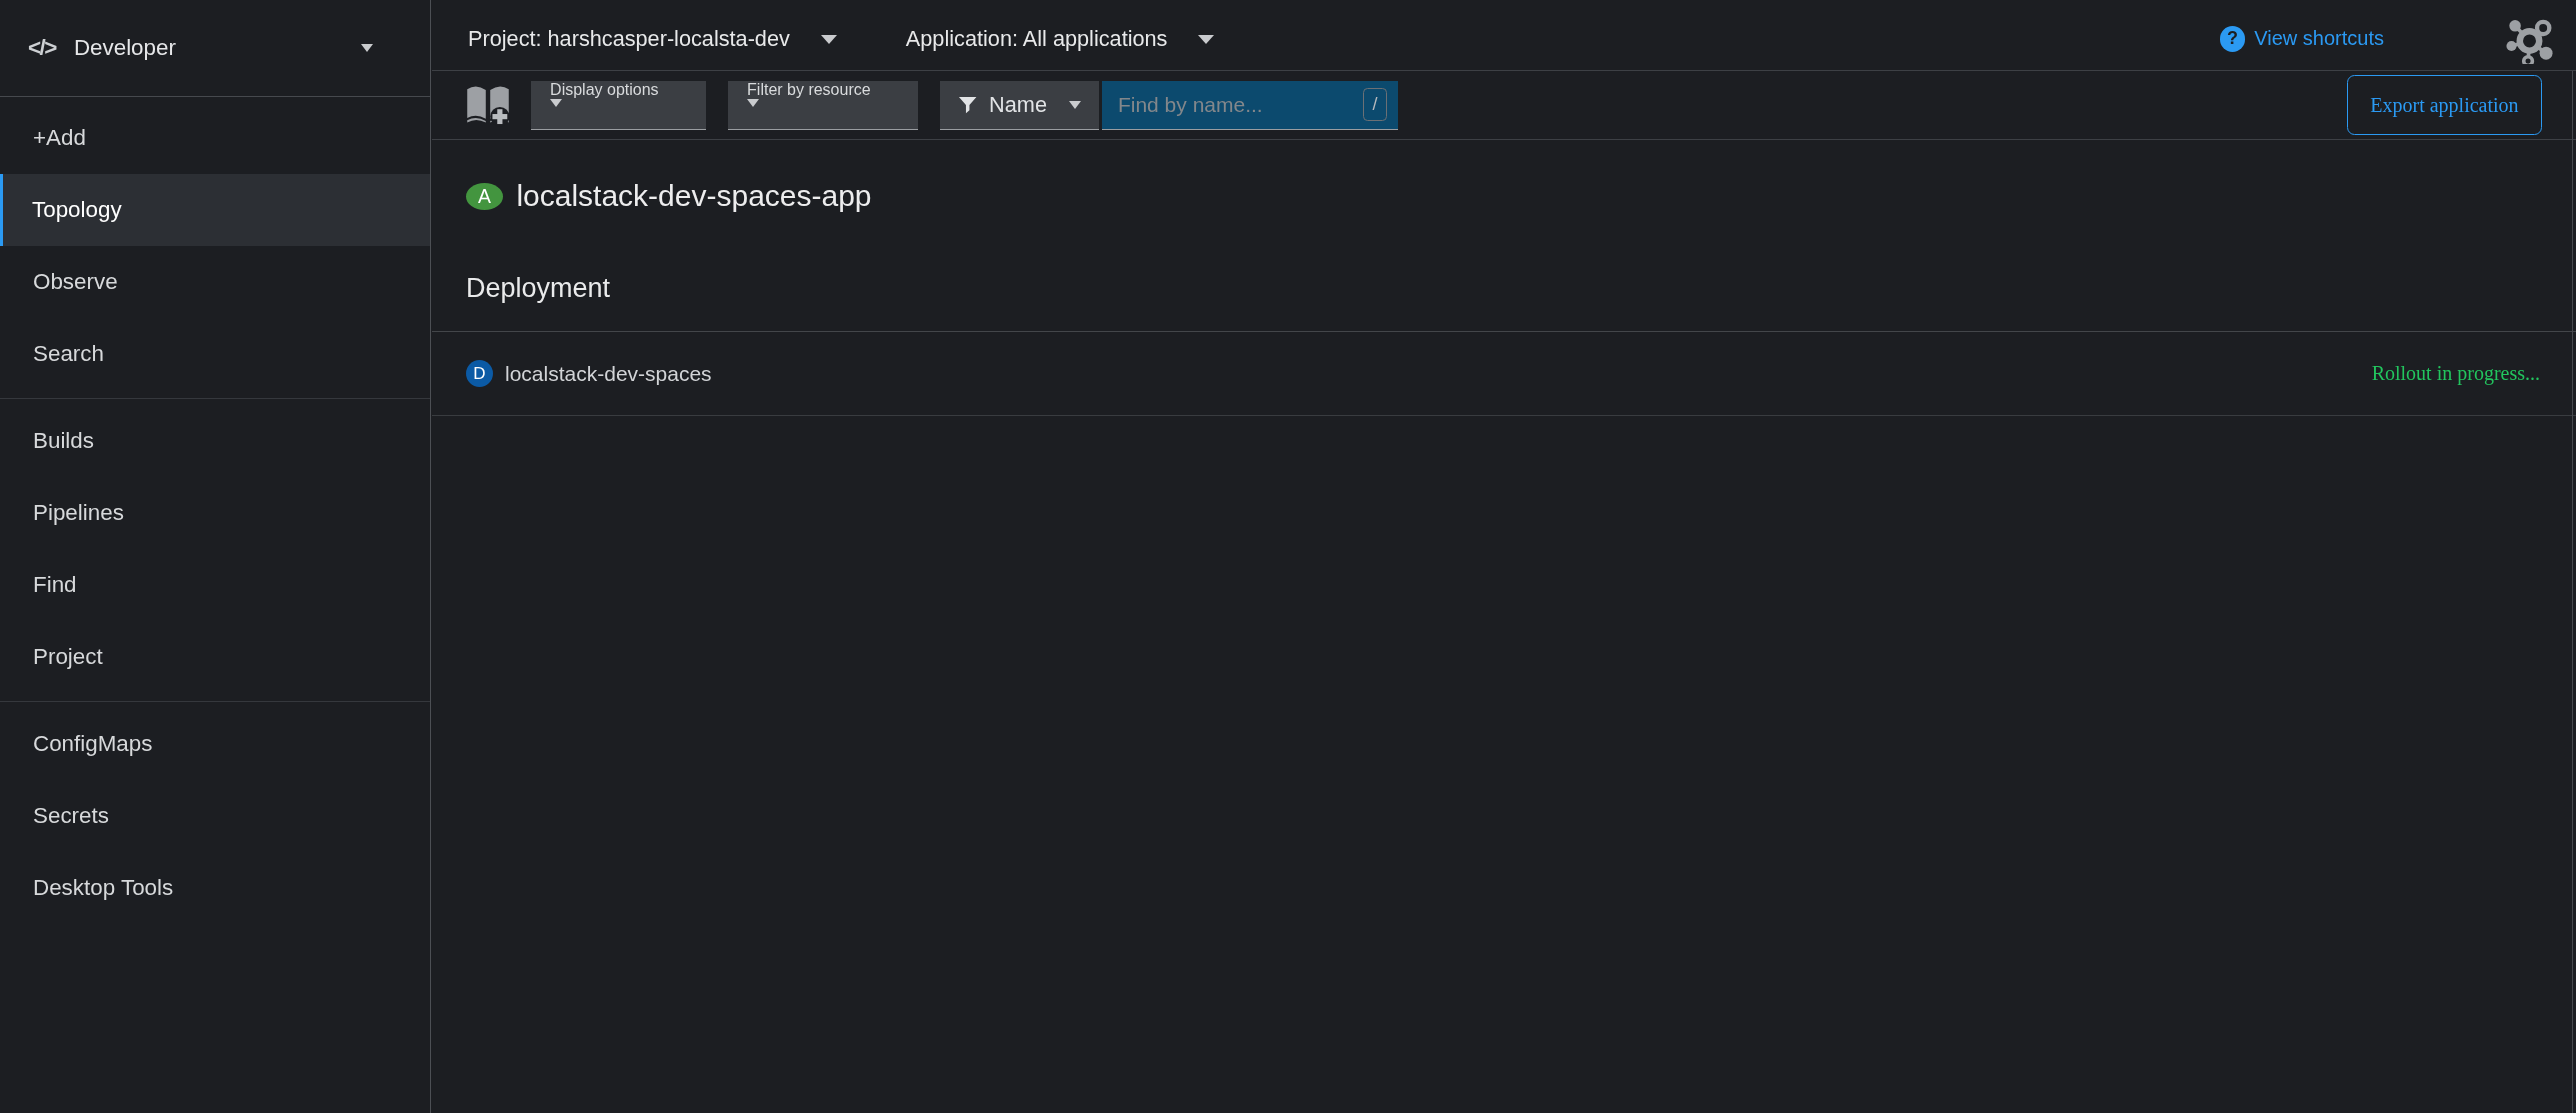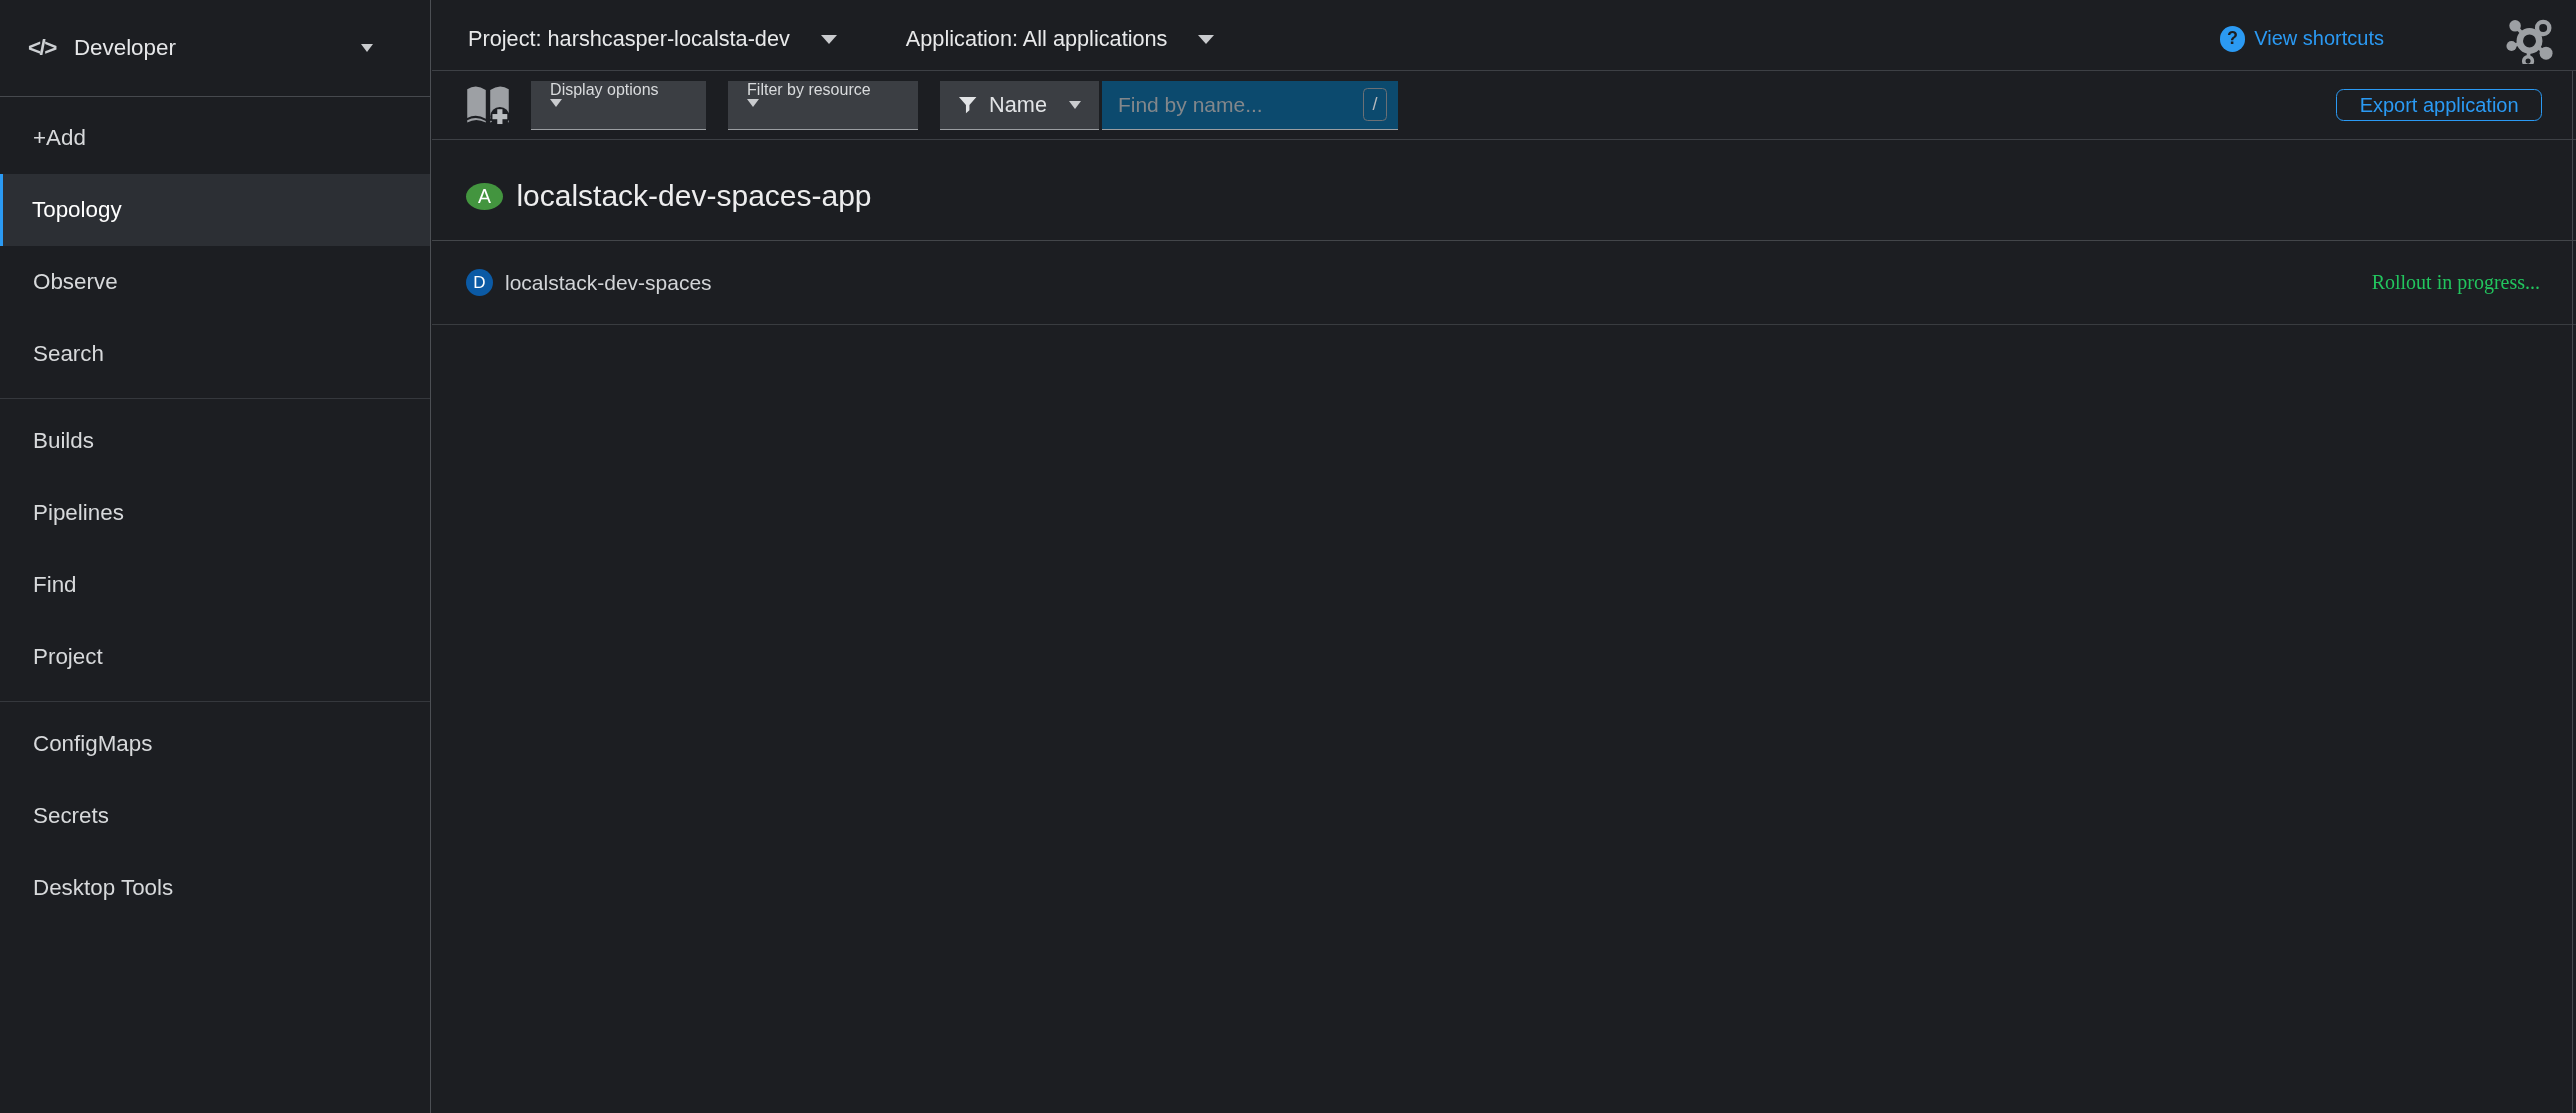--- a/index.html
+++ b/index.html
@@ -53,23 +53,23 @@
   .name-btn { height:49px; background:#3b3e43; border-bottom:1.5px solid #9a9da1;
               display:inline-flex; align-items:center; padding:0 18px; font-size:21.7px; color:#e2e4e6; cursor:pointer; }
   .name-btn .lbl { margin:0 22.4px 0 12px; }
   .find-wrap { width:296px; height:49px; background:#0c4a6e; border-bottom:1.5px solid #9a9da1;
                display:flex; align-items:center; padding:0 10.5px 0 16.4px; margin-left:2.2px; }
   .find-input { flex:1; background:transparent; border:none; outline:none; font-size:21px;
                 color:#c8cacc; font-family:"Liberation Sans", sans-serif; min-width:0; }
   .find-input::placeholder { color:#83878b; opacity:1; }
   .kbd { width:24px; height:33px; border:1.5px solid #6c7075; border-radius:4.5px; color:#b6b9bc;
          display:flex; align-items:center; justify-content:center; font-size:18px; flex:0 0 auto; }
-  .export-btn { margin-left:auto; height:32px; padding:0 22.4px; background:transparent;
+  .export-btn { margin-left:auto; height:60px; padding:0 22.4px; background:transparent;
                 border:1.9px solid; border-radius:7.5px; color:#2b9af3; font-size:20px;
-                font-family:Liberation Sans, sans-serif; cursor:pointer; }
+                font-family:Liberation Serif, serif; cursor:pointer; }
 
   
   .app-header { margin:39px 0 0 34px; display:flex; align-items:center; gap:13.4px; }
   .badge-a { width:37px; height:27px; border-radius:50%; background:#43953f; color:#fff;
              display:flex; align-items:center; justify-content:center; font-size:19.4px; flex:0 0 auto; }
   .app-title { font-size:30px; color:#ededee; font-weight:400; }
   .section-heading { margin:60px 0 0 34px; font-size:27px; color:#e9eaeb; font-weight:400; }
 
   .res-row { margin-top:27px; height:85px; border-top:1.5px solid #43464a; border-bottom:1.5px solid #393c40;
              display:flex; align-items:center; padding:0 36px 0 34px; cursor:pointer; }
@@ -215,20 +215,21 @@
 
       <button class="export-btn" style="color: rgb(43, 154, 243);">Export application</button>
     </div>
 
     <div>
       <div class="app-header">
         <span class="badge-a" style="background-color: rgb(67, 149, 63);">A</span>
         <span class="app-title">localstack-dev-spaces-app</span>
       </div>
 
+      <div class="section-heading">Deployment</div>
 
       <div class="res-row">
         <span class="badge-d" style="background-color: rgb(11, 90, 165);">D</span>
         <span class="res-name">localstack-dev-spaces</span>
         <span class="res-status">Rollout in progress...</span>
       </div>
     </div>
 
     <div class="scroll-track"></div>
   </div>

